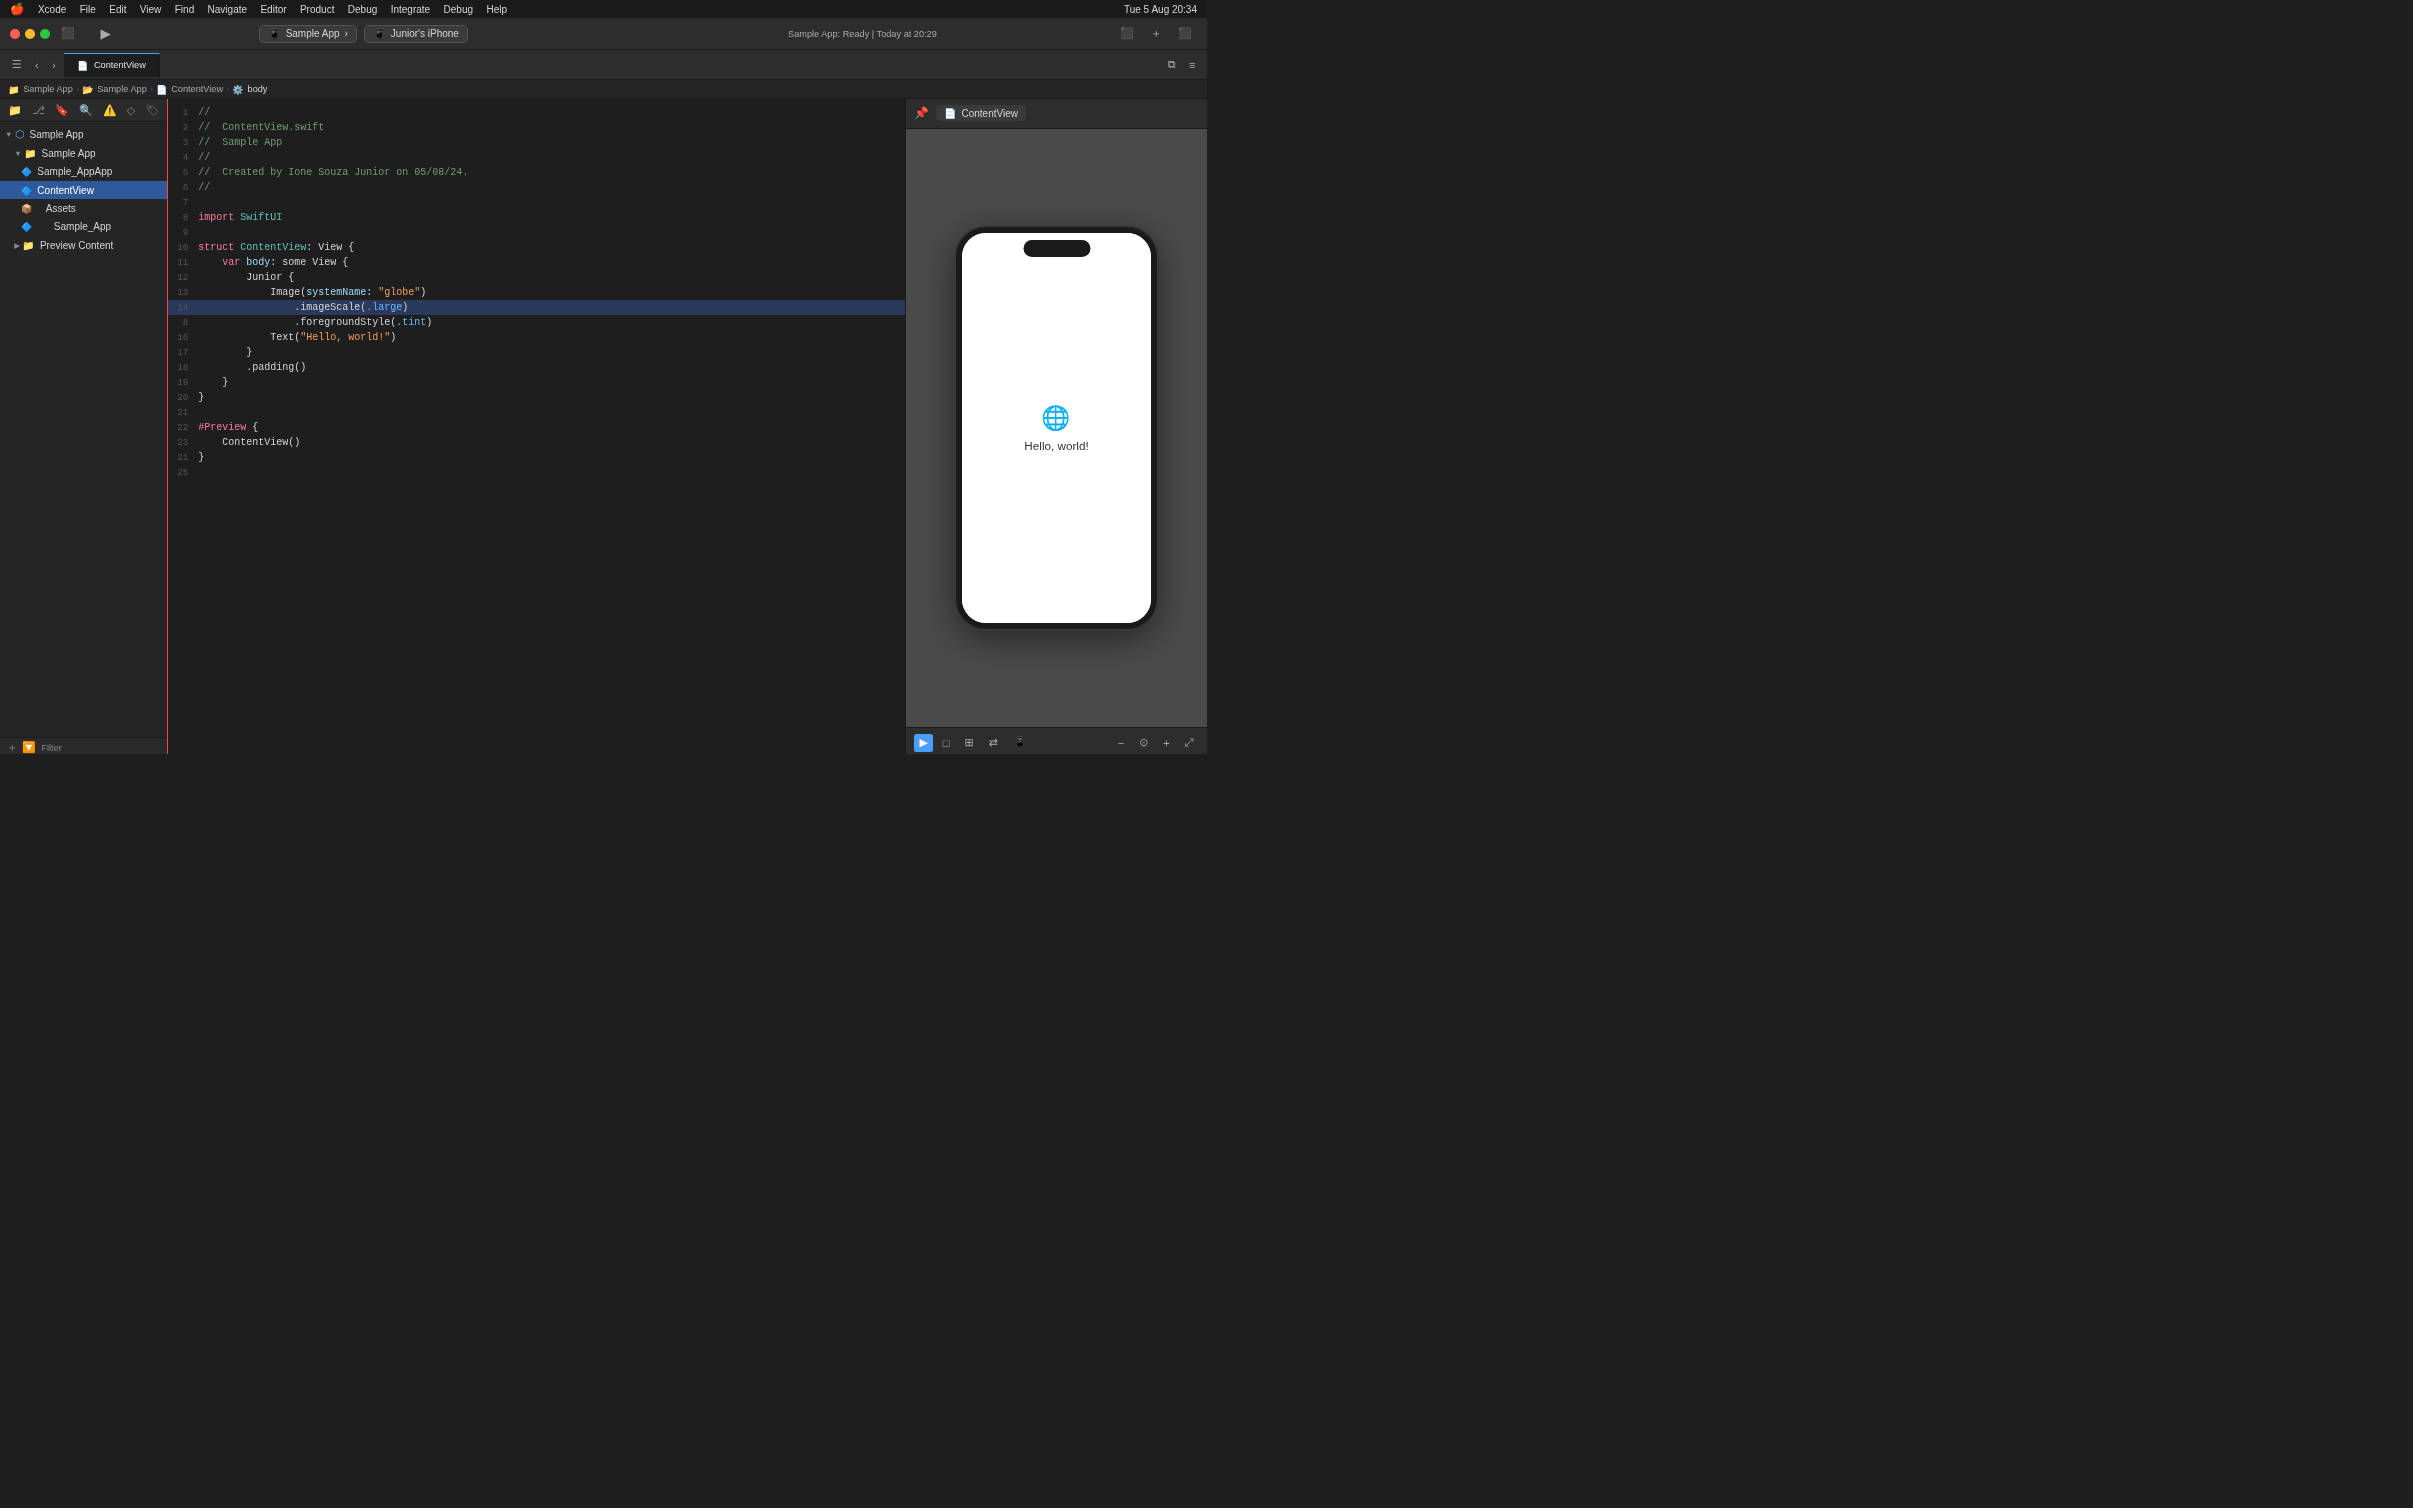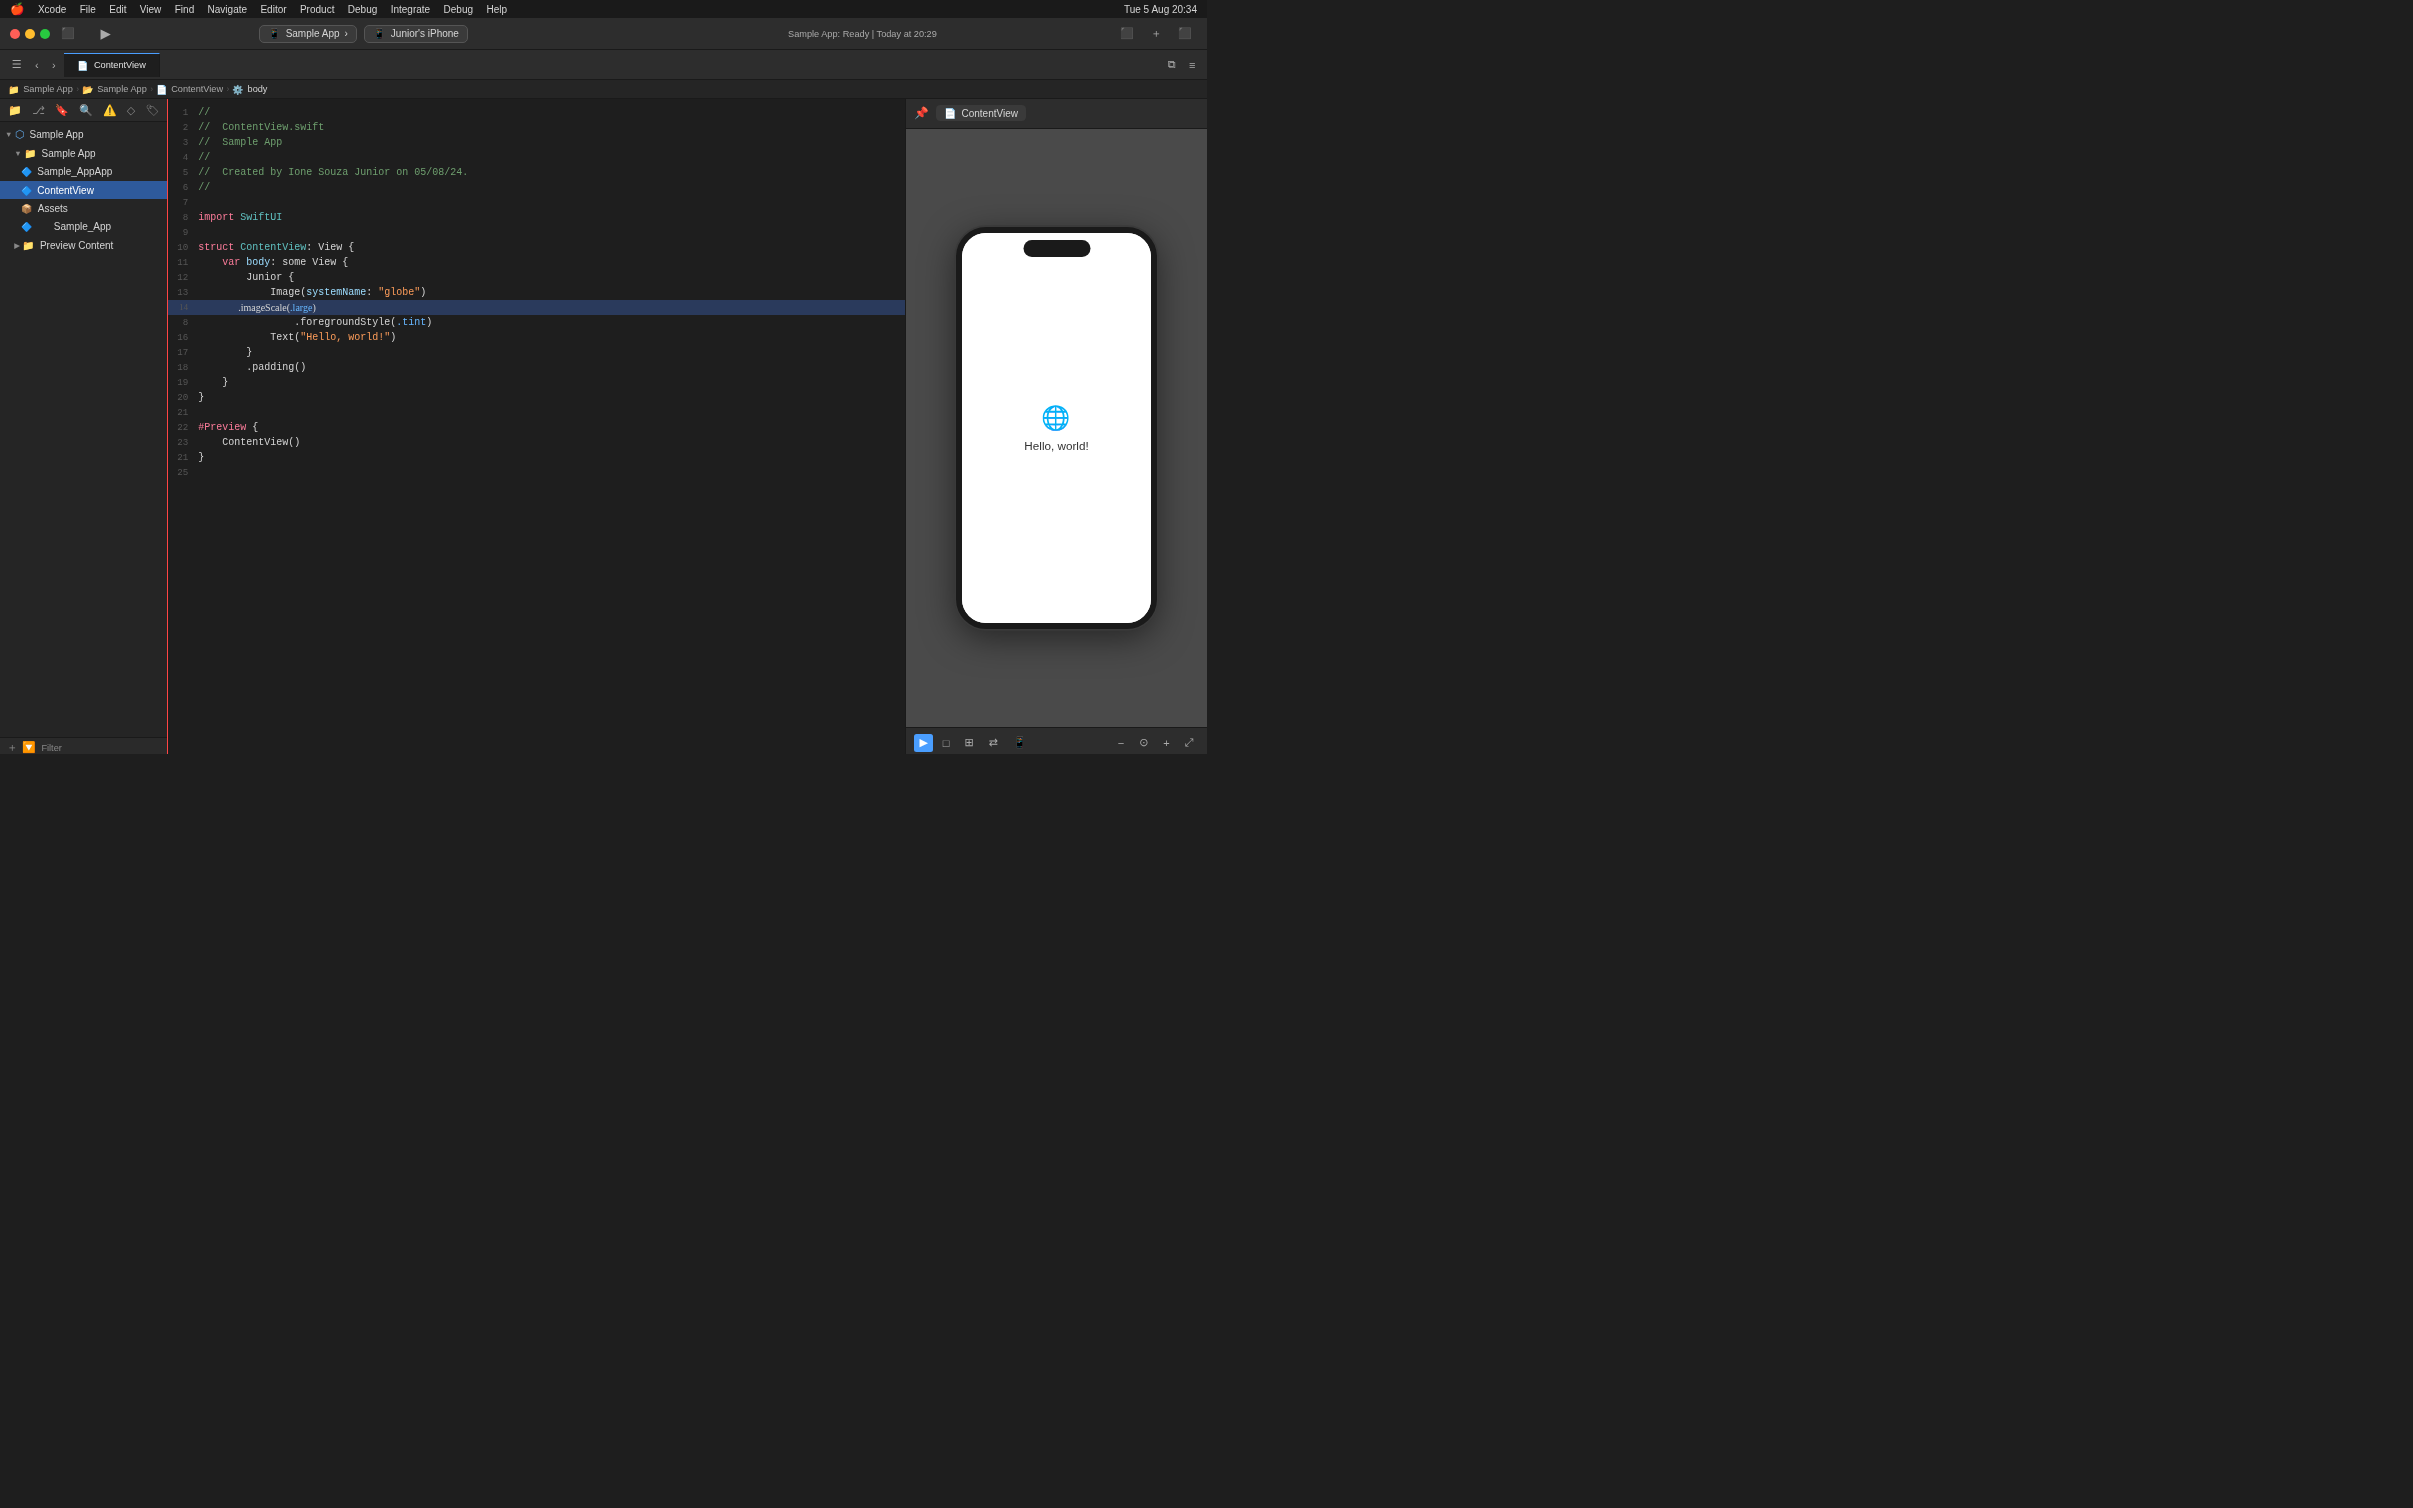--- a/index.html
+++ b/index.html
@@ -176,21 +176,20 @@
     }
 
     .code-line {
       display: flex;
       align-items: flex-start;
       padding: 0 6.7px;
       min-height: 15px;
     }
     .code-line.highlighted {
       background: #2a3a5c;
-      font-family: Liberation Serif, serif;
     }
     .line-num {
       width: 23.5px;
       color: #555;
       text-align: right;
       padding-right: 10px;
       user-select: none;
       flex-shrink: 0;
       font-size: 9.2px;
     }
@@ -529,21 +528,21 @@
 
       <div class="tree-item selected">
         <span class="indent2"></span>
         <span style="font-size:9.2px;">🔷</span>
         <span style="margin-left:2.5px;">ContentView</span>
       </div>
 
       <div class="tree-item">
         <span class="indent2"></span>
         <span style="color:#c8a94a; font-size:9.2px;">📦</span>
-        <span style="margin-left:3px;">Assets</span>
+        <span style="margin-left:11px;">Assets</span>
       </div>
 
       <div class="tree-item">
         <span class="indent2"></span>
         <span style="color:#5b9bd5; font-size:9.2px;">🔷</span>
         <span style="margin-left:19px;">Sample_App</span>
       </div>
 
       <div class="tree-item">
         <span class="indent1"></span>

